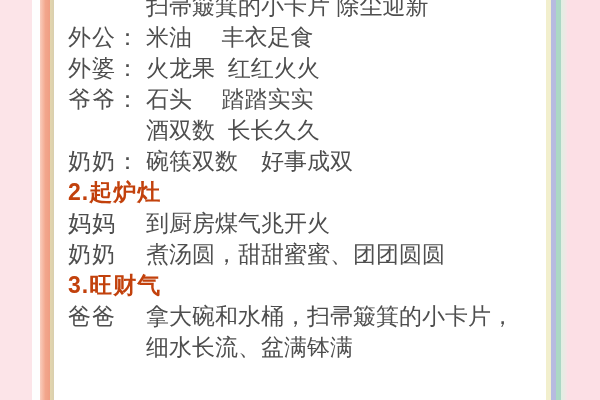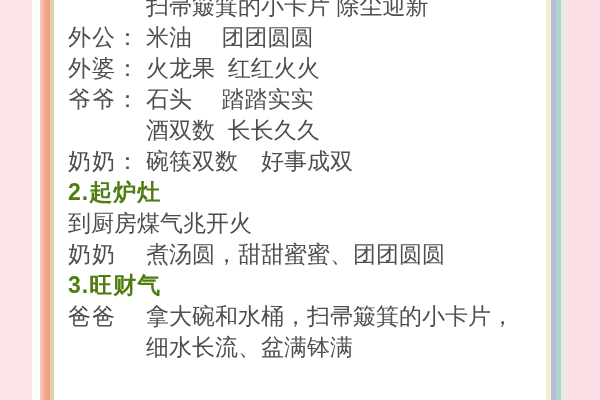--- a/index.html
+++ b/index.html
@@ -27,44 +27,44 @@
   }
   .text-block{margin-top:-9px;}
   .row{
     display:flex;align-items:baseline;
     height:31px;line-height:31px;
     font-size:23px;color:#4e4e4e;
     white-space:pre;
   }
   .row .label{flex:0 0 78px;letter-spacing:1px;}
   .row .txt{flex:1 1 auto;}
-  .row.heading{font-weight:700;color:#4d7c0f;letter-spacing:1px;}
+  .row.heading{font-weight:700;color:#c2410c;letter-spacing:1px;}
   .row.cont .label{flex:0 0 78px;}
 </style>
 </head>
 <body>
 
 <div class="stripe left-pink"></div>
 <div class="stripe left-white"></div>
 <div class="stripe left-salmon"></div>
 <div class="stripe left-tan"></div>
 <div class="stripe right-yellow"></div>
 <div class="stripe right-lav"></div>
 <div class="stripe right-mint"></div>
 <div class="stripe right-fade"></div>
 <div class="stripe right-pink"></div>
 
 <div class="content">
   <div class="text-block" id="text-block">
       <div class="row cont"><span class="label"></span><span class="txt">扫帚簸箕的小卡片 除尘迎新</span></div>
-      <div class="row item"><span class="label">外公：</span><span class="txt">米油　 团团圆圆</span></div>
+      <div class="row item"><span class="label">外公：</span><span class="txt">米油　 丰衣足食</span></div>
       <div class="row item"><span class="label">外婆：</span><span class="txt">火龙果  红红火火</span></div>
       <div class="row item"><span class="label">爷爷：</span><span class="txt">石头　 踏踏实实</span></div>
       <div class="row cont"><span class="label"></span><span class="txt">酒双数  长长久久</span></div>
       <div class="row item"><span class="label">奶奶：</span><span class="txt">碗筷双数　好事成双</span></div>
       <div class="row heading"><span class="txt">2.起炉灶</span></div>
-      <div class="row item"><span class="txt">到厨房煤气兆开火</span></div>
+      <div class="row item"><span class="label">妈妈</span><span class="txt">到厨房煤气兆开火</span></div>
       <div class="row item"><span class="label">奶奶</span><span class="txt">煮汤圆，甜甜蜜蜜、团团圆圆</span></div>
       <div class="row heading"><span class="txt">3.旺财气</span></div>
       <div class="row item"><span class="label">爸爸</span><span class="txt">拿大碗和水桶，扫帚簸箕的小卡片，</span></div>
       <div class="row cont"><span class="label"></span><span class="txt">细水长流、盆满钵满</span></div>
     </div>
 </div>
 
 </body></html>

